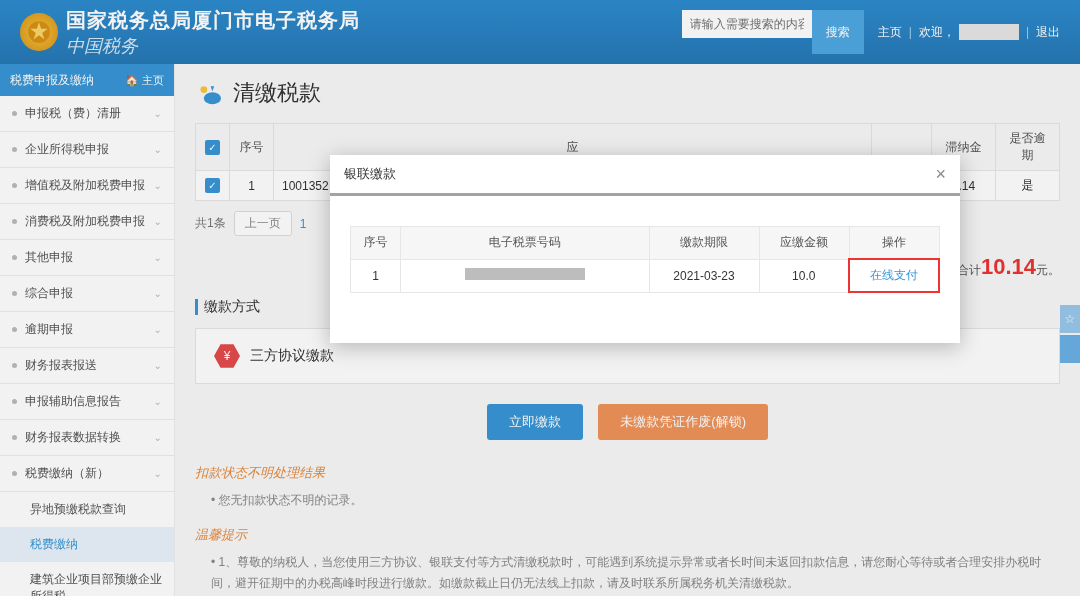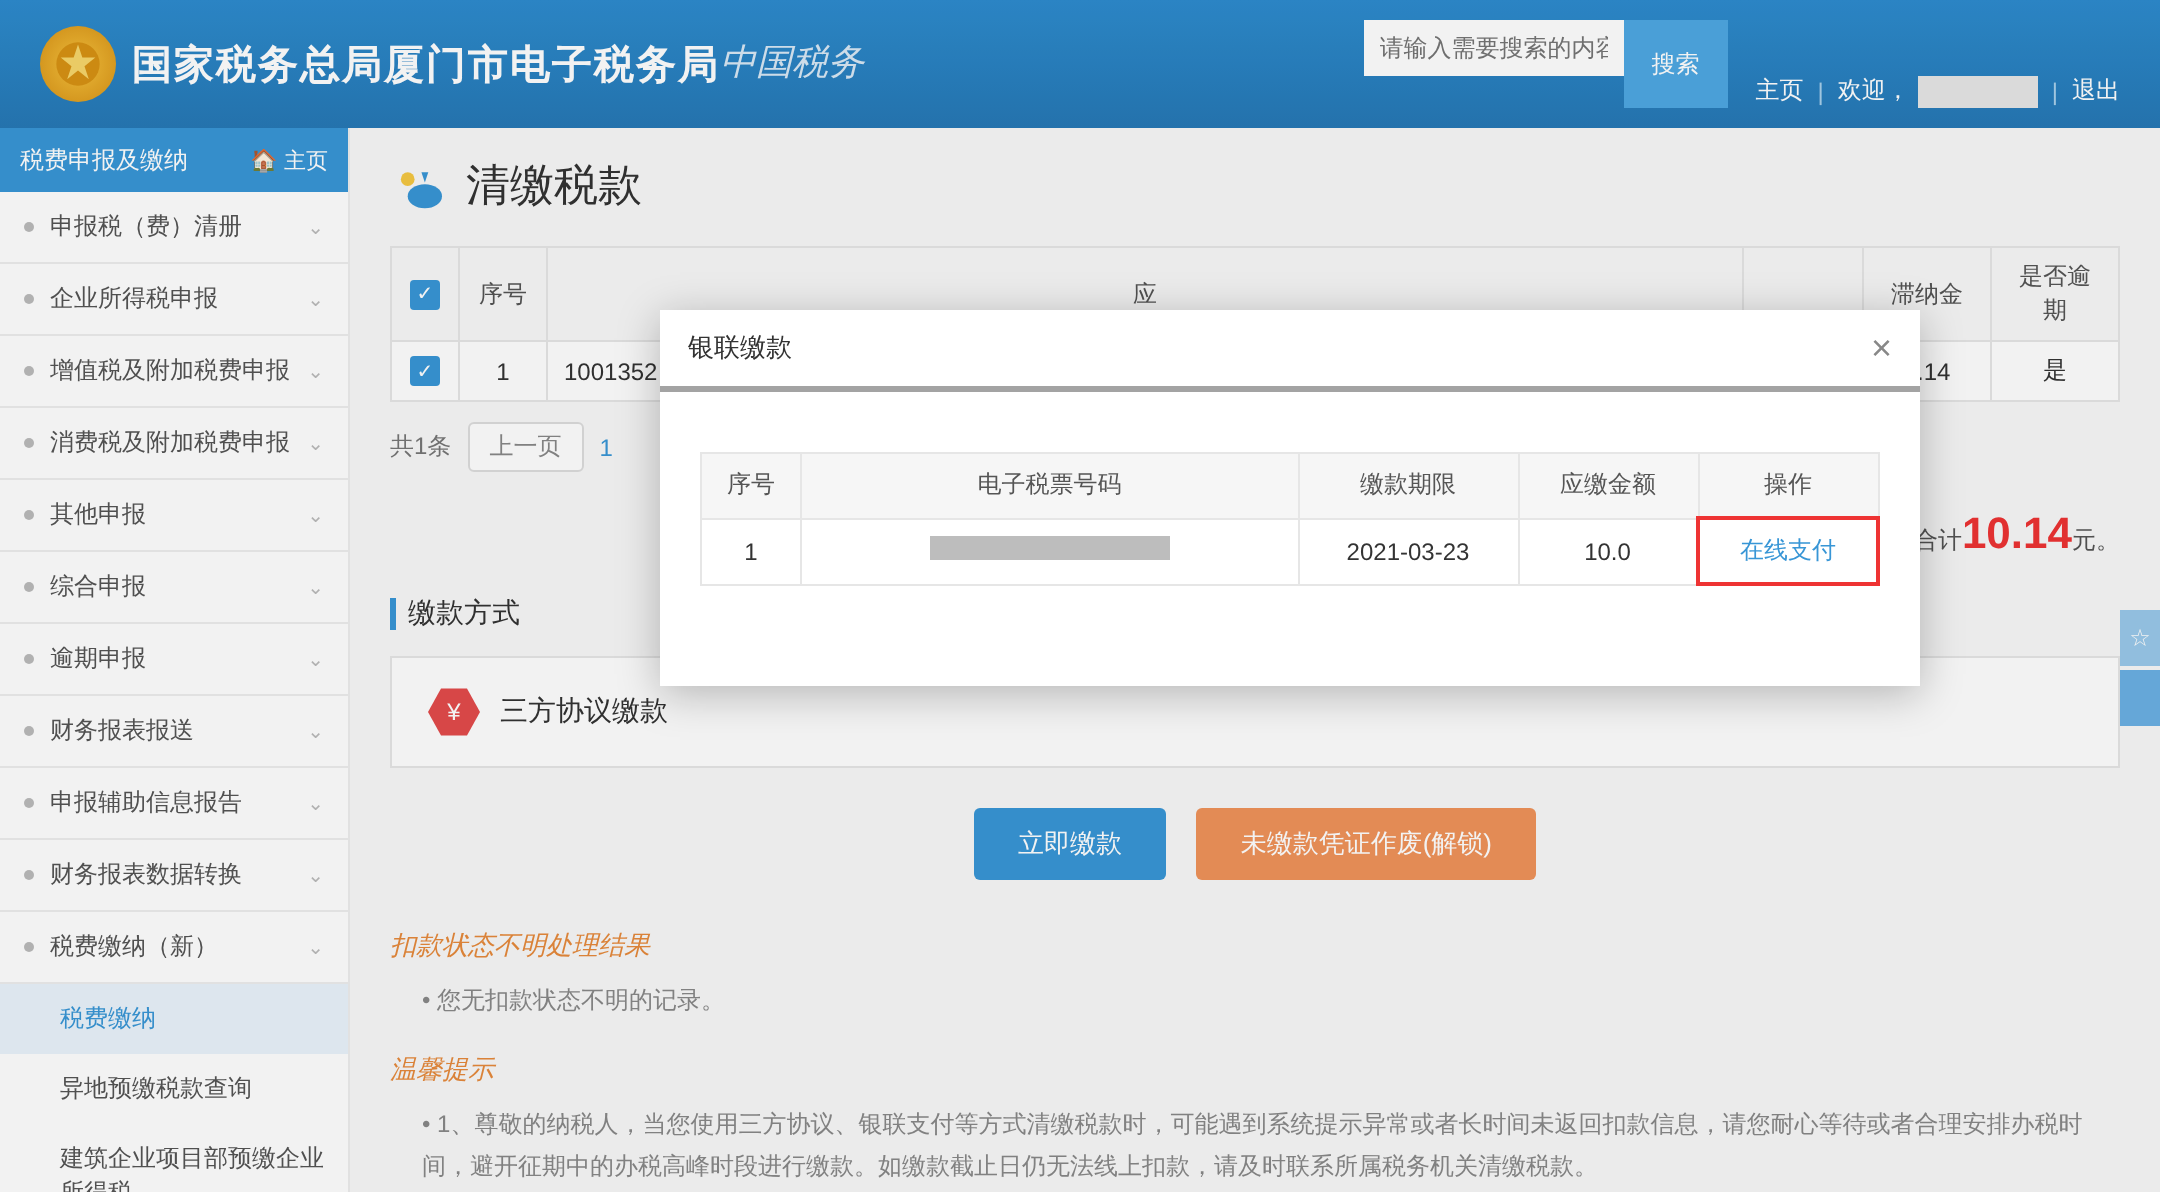--- a/index.html
+++ b/index.html
@@ -3,24 +3,24 @@
   <meta charset="utf-8">
   <style>
     * { margin: 0; padding: 0; box-sizing: border-box; font-family: "Microsoft YaHei", Arial, sans-serif; }
     body { background: #fff; width: 1080px; height: 596px; overflow: hidden; font-size: 12px; color: #333; }
 
     
     .header { height: 64px; background: linear-gradient(to bottom, #2e8ccf 0%, #2679b6 100%); display: flex; align-items: center; padding: 0 20px; color: #fff; }
     .logo-block { display: flex; align-items: center; gap: 8px; }
     .emblem { width: 38px; height: 38px; background: radial-gradient(#f7c340, #d79214); border-radius: 50%; display: flex; align-items: center; justify-content: center; }
     .emblem svg { width: 26px; height: 26px; }
-    .logo-text { display: flex; flex-direction: row; }
+    .logo-text { display: flex; flex-direction: column; }
     .logo-main { font-size: 20px; font-weight: bold; letter-spacing: 1px; }
     .logo-sub { font-size: 18px; color: #d8e8f5; font-style: italic; font-family: cursive; }
-    .header-right { margin-left: auto; display: flex; align-items: flex-end; gap: 14px; }
+    .header-right { margin-left: auto; display: flex; align-items: center; gap: 14px; }
     .search-box { display: flex; }
     .search-input { width: 130px; height: 28px; border: none; padding: 0 8px; font-size: 12px; outline: none; }
     .search-btn { height: 44px; padding: 0 14px; background: #4fa8e3; color: #fff; border: none; cursor: pointer; font-size: 12px; }
     .header-links { display: flex; align-items: center; gap: 4px; font-size: 12px; }
     .header-links a { color: #fff; text-decoration: none; }
     .header-links .sep { color: #a8d0eb; margin: 0 3px; }
     .user-blank { display: inline-block; width: 60px; height: 16px; background: #e6e6e6; vertical-align: middle; }
 
     
     .body-wrap { display: flex; height: calc(596px - 64px); }
@@ -179,22 +179,22 @@
           <span class="label">财务报表数据转换</span>
           <span class="chevron">⌄</span>
         </div>
         <div class="menu-item">
           <span class="bullet"></span>
           <span class="label">税费缴纳（新）</span>
           <span class="chevron">⌄</span>
         </div>
       </div>
     <div id="sub-list">
+        <div class="sub-item">异地预缴税款查询</div>
         <div class="sub-item active">税费缴纳</div>
-        <div class="sub-item">异地预缴税款查询</div>
         <div class="sub-item">建筑企业项目部预缴企业所得税</div>
       </div>
 
   </div>
 
   <div class="main">
     <div class="page-title-row">
       <svg class="money-icon" viewBox="0 0 32 28">
           <ellipse cx="20" cy="20" rx="10" ry="7" fill="#3896d6"></ellipse>
           <path d="M18 6 L22 6 L20 12 Z" fill="#3896d6"></path>

